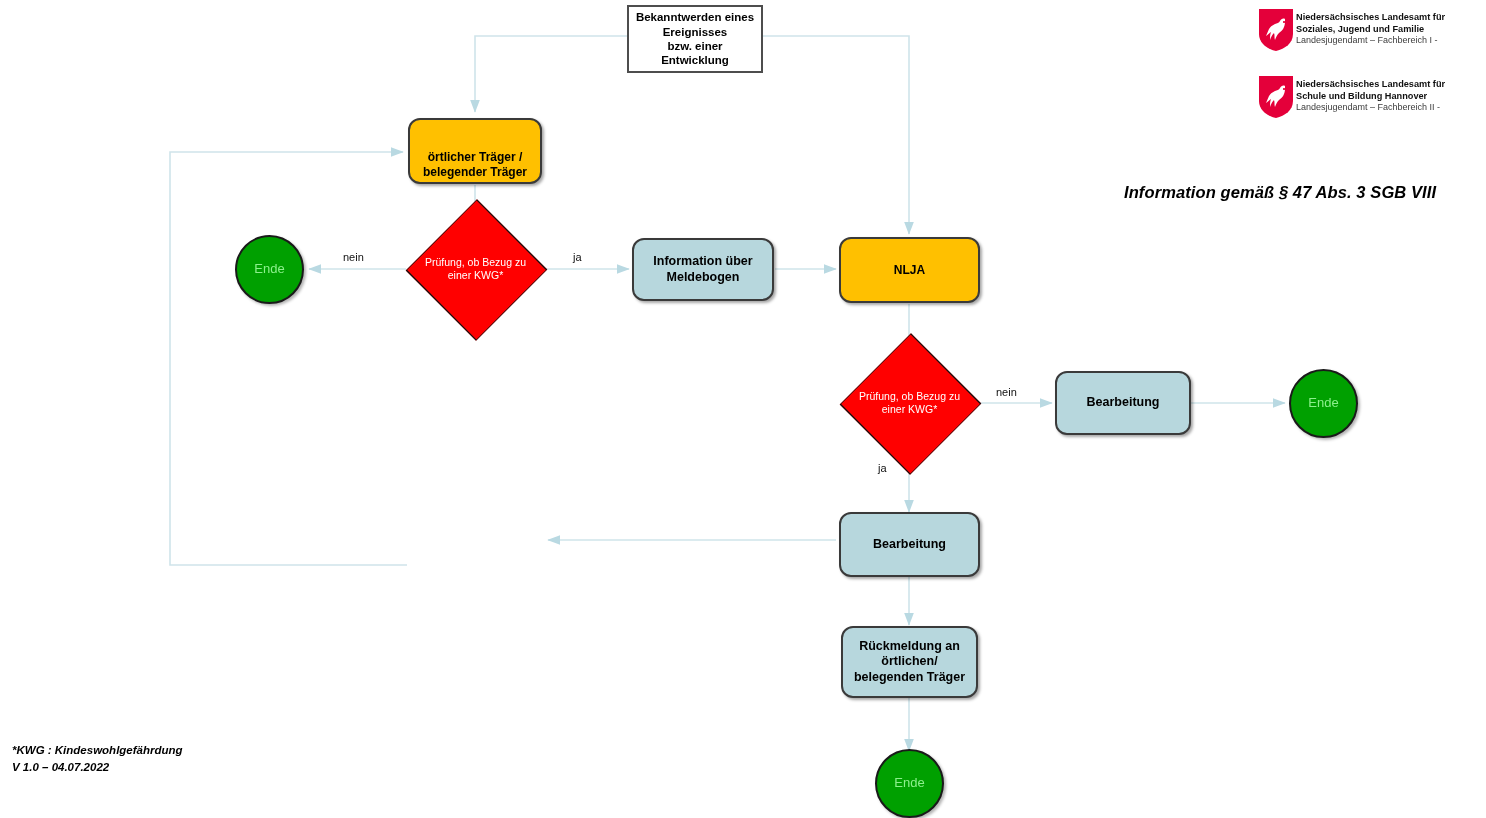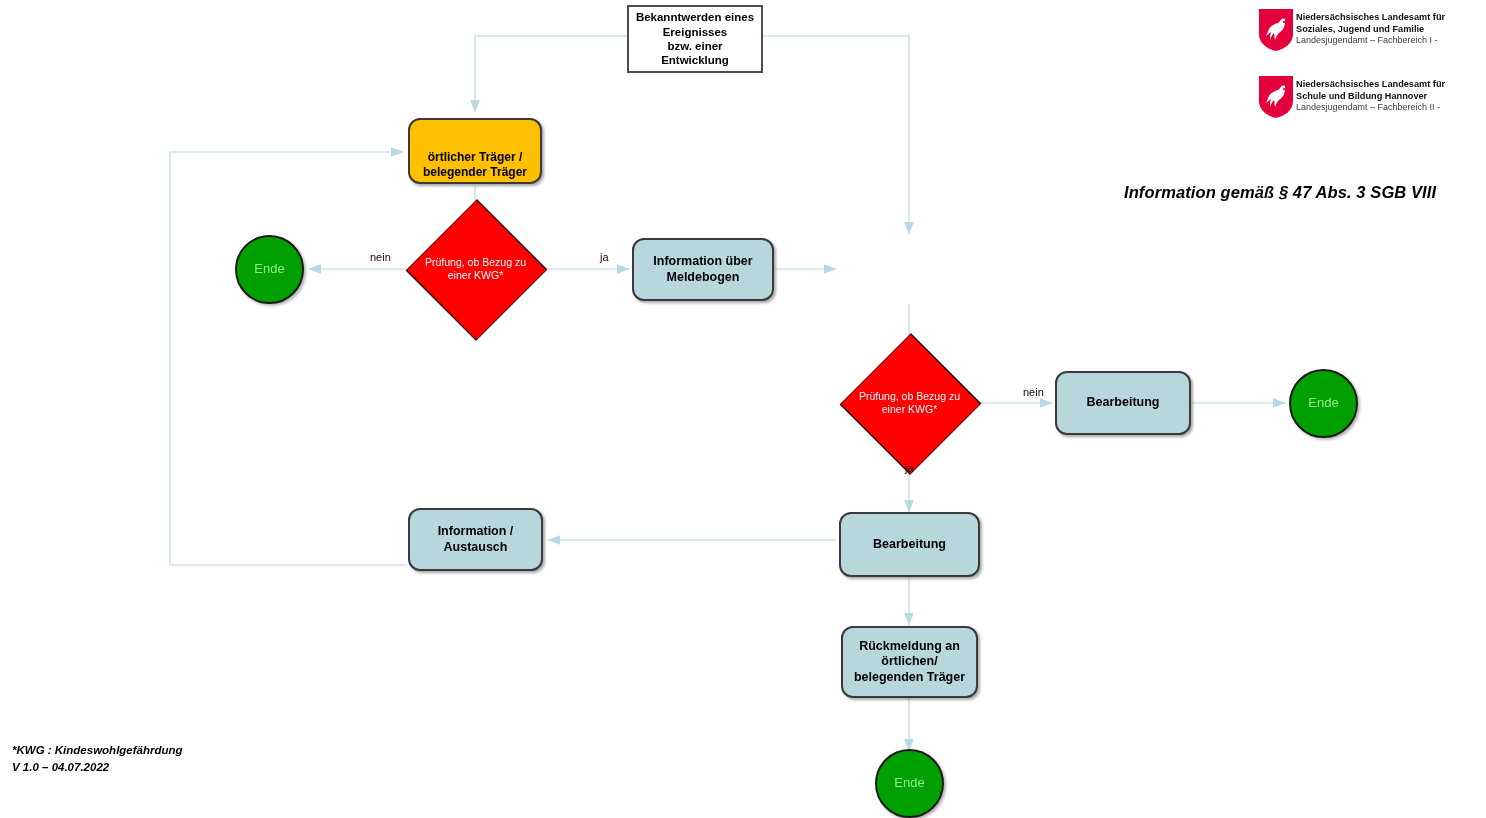--- a/index.html
+++ b/index.html
@@ -22,21 +22,21 @@
   .n-green{background:#00a000;border:2px solid #1a1a1a;border-radius:50%;
            color:#8cf08c;font-weight:normal;font-size:13px;
            box-shadow:2px 2px 3px rgba(0,0,0,0.3);}
   .n-diamond{color:#ffffff;font-weight:normal;font-size:10.5px;background:transparent;}
   .n-diamond .dia-shape{position:absolute;left:0;top:0;width:100%;height:100%;
         background:#ff0000;border:1px solid #111;
         transform:rotate(45deg) ;}
   .n-diamond .dia-txt{position:relative;z-index:2;width:108%;}
 
   .edge-label{position:absolute;font-size:11px;color:#111;font-weight:normal;
-              background:transparent;margin-left:27px;}
+              background:transparent;}
 
   .hdr-title{position:absolute;font-size:16.5px;font-weight:bold;font-style:italic;
              color:#000;letter-spacing:0.1px;}
   .footer{position:absolute;font-size:11.5px;font-weight:bold;font-style:italic;
           color:#000;line-height:1.5;}
 
   .logo-agja{position:absolute;}
   .agja-word{position:absolute;font-family:"DejaVu Serif","Liberation Serif",serif;
              font-weight:bold;font-size:38px;color:#2b2b7a;letter-spacing:-1px;}
 
@@ -109,43 +109,42 @@
 
   <div class="node n-green" style="left:235px;top:235px;width:69px;height:69px;">
     <span>Ende</span>
   </div>
 
   <div class="node n-blue" style="left:632px;top:238px;width:142px;height:63px;">
     <span style="white-space:pre-line;">Information über
 Meldebogen</span>
   </div>
 
+  <div class="node n-orange" style="left:839px;top:237px;width:141px;height:66px;">
+    <span>NLJA</span>
+  </div>
 
   <div class="node n-diamond" style="left:840px;top:364px;width:139px;height:78px;">
     <span class="dia-shape" style="transform:rotate(45deg) scale(0.705,1.26);"></span>
     <span class="dia-txt" style="white-space:pre-line;">Prüfung, ob Bezug zu
 einer KWG*</span>
   </div>
 
   <div class="node n-blue" style="left:1055px;top:371px;width:136px;height:64px;">
     <span>Bearbeitung</span>
   </div>
 
   <div class="node n-green" style="left:1289px;top:369px;width:69px;height:69px;">
     <span>Ende</span>
   </div>
 
   <div class="node n-blue" style="left:839px;top:512px;width:141px;height:65px;">
     <span>Bearbeitung</span>
   </div>
 
-  <div class="node n-blue" style="left:408px;top:508px;width:135px;height:63px;">
-    <span style="white-space:pre-line;">Information /
-Austausch</span>
-  </div>
 
   <div class="node n-blue" style="left:841px;top:626px;width:137px;height:72px;">
     <span style="white-space:pre-line;">Rückmeldung an
 örtlichen/
 belegenden Träger</span>
   </div>
 
   <div class="node n-green" style="left:875px;top:749px;width:69px;height:69px;">
     <span>Ende</span>
   </div>

